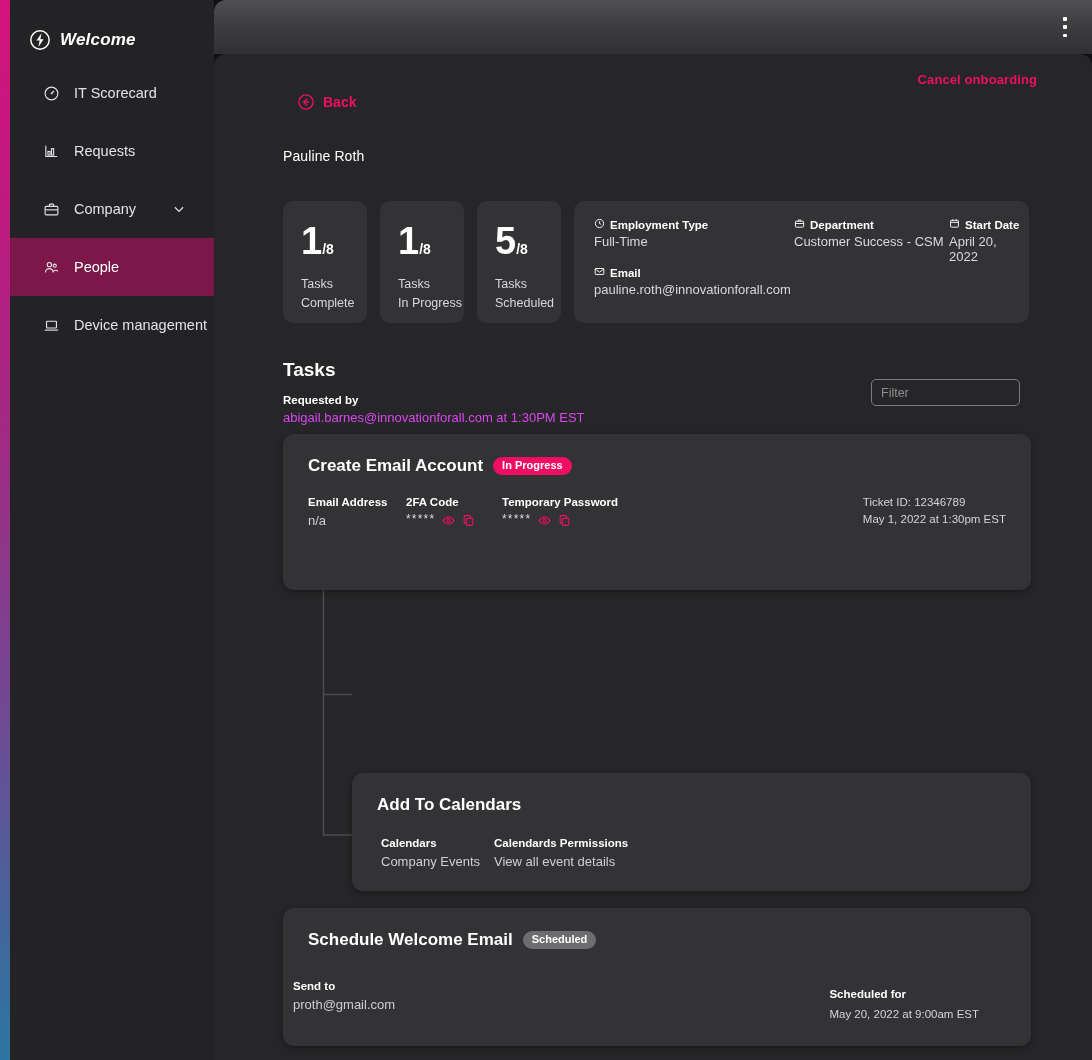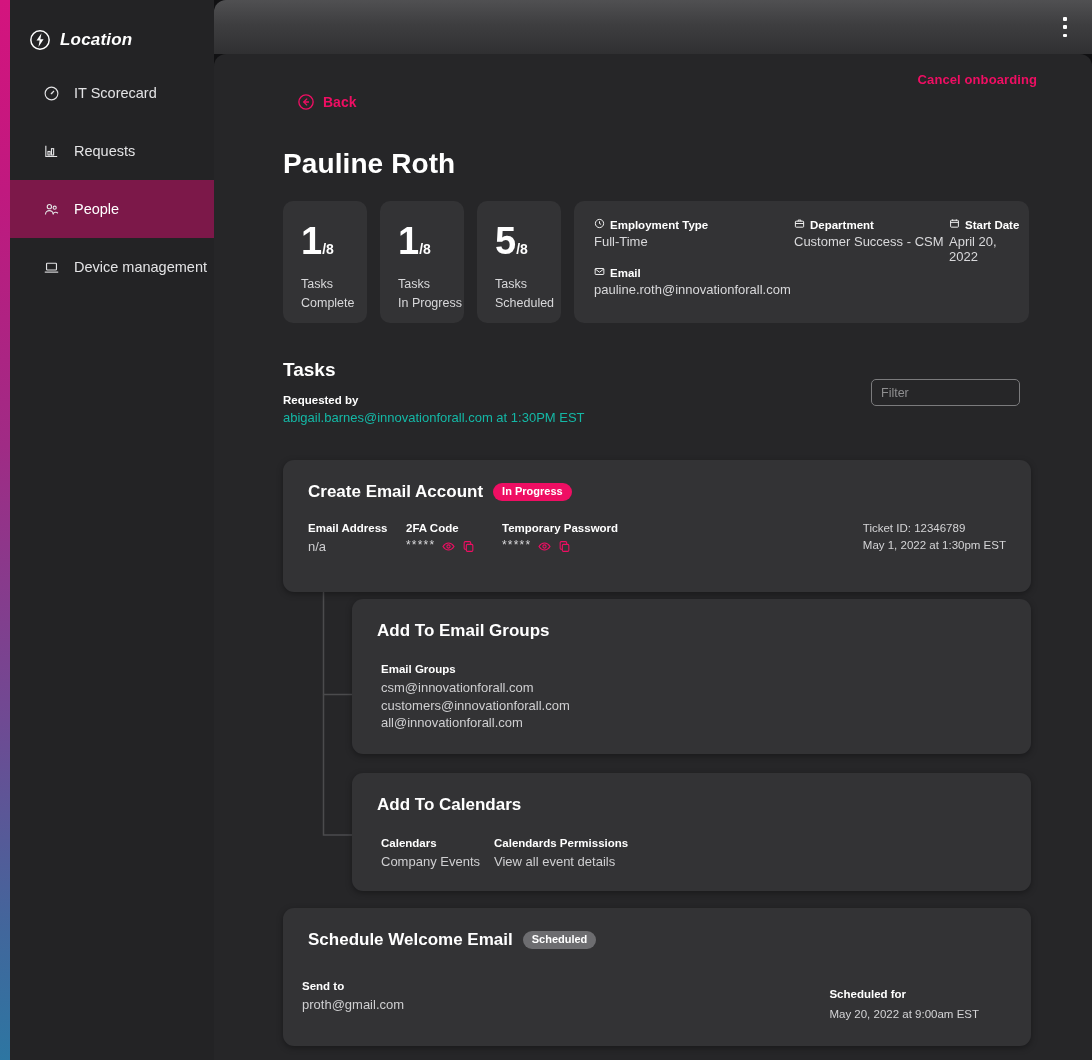--- a/index.html
+++ b/index.html
@@ -106,21 +106,21 @@
   .back-row {
     position: absolute; left: 83px; top: 39px;
     display: flex; align-items: center; gap: 8px;
     cursor: pointer;
   }
   .back-circle { width: 18px; height: 18px; flex: 0 0 18px; }
   .back-label { color: #ef0e63; font-size: 14px; font-weight: bold; }
 
   .page-title {
     position: absolute; left: 69px; top: 94px;
-    color: #ffffff; font-size: 28px; font-weight: bold;
+    color: #ffffff; font-size: 14px; font-weight: normal;
     letter-spacing: 0.1px;
   }
 
   
   .stats {
     position: absolute; left: 69px; top: 147px;
     display: flex; gap: 13px; align-items: stretch;
   }
   .stat-card {
     width: 84px; height: 122px;
@@ -163,21 +163,21 @@
   .tasks-title {
     position: absolute; left: 69px; top: 305px;
     color: #ffffff; font-size: 19px; font-weight: bold;
   }
   .req-label {
     position: absolute; left: 69px; top: 340px;
     color: #ffffff; font-size: 11.5px; font-weight: bold;
   }
   .req-val {
     position: absolute; left: 69px; top: 356px;
-    color: #14b8a6; font-size: 13px;
+    color: #d946ef; font-size: 13px;
   }
   .filter-input {
     position: absolute; left: 657px; top: 325px;
     width: 149px; height: 27px;
     background: transparent;
     border: 1px solid #7b7b7d;
     border-radius: 5px;
     color: #e0e0e2;
     font-size: 12.5px;
     padding: 0 9px;
@@ -185,21 +185,21 @@
   }
   .filter-input::placeholder { color: #8e8e90; }
 
   
   .task-card {
     position: absolute;
     background: #333335;
     border-radius: 11px;
     box-shadow: 0 2px 6px rgba(0,0,0,0.35);
   }
-  .card-main  { left: 69px;  top: 406px; width: 748px; height: 132px; }
+  .card-main  { left: 69px;  top: 380px; width: 748px; height: 156px; }
   .card-sub1  { left: 138px; top: 545px; width: 679px; height: 155px; }
   .card-sub2  { left: 138px; top: 719px; width: 679px; height: 118px; }
   .card-last  { left: 69px;  top: 854px; width: 748px; height: 138px; }
 
   .card-head {
     display: flex; align-items: center; gap: 10px;
     padding: 22px 0 0 25px;
   }
   .card-title { color: #ffffff; font-size: 17px; font-weight: bold; }
   .badge {
@@ -222,21 +222,21 @@
   .dots { color: #d9d9db; font-size: 12px; letter-spacing: 1.2px; }
   .ico-btn { width: 13px; height: 13px; cursor: pointer; display: block; color: #ef0e63; }
 
   .ticket-block {
     position: absolute; right: 25px; top: 18px;
     text-align: left;
     margin-left: 40px;
   }
   .ticket-line { color: #d4d4d6; font-size: 11.5px; line-height: 1.45; }
 
-  .sendto-block { padding: 30px 0 0 19px; }
+  .sendto-block { padding: 30px 0 0 10px; }
   .sched-block { position: absolute; right: 52px; top: 78px; }
 
   
   .connector { position: absolute; left: 0; top: 0; pointer-events: none; }
 
   .groups-list { margin-top: 2px; }
   .groups-list div { color: #cfcfd1; font-size: 13px; line-height: 1.35; }
 </style>
 </head>
 <body>
@@ -246,21 +246,21 @@
   <div class="accent-strip"></div>
 
   <aside class="sidebar">
     <div class="brand">
       <span class="brand-mark">
         <svg viewBox="0 0 24 24" width="22" height="22">
           <circle cx="12" cy="12" r="10" fill="none" stroke="#ffffff" stroke-width="1.6"></circle>
           <path d="M13.6 4.5 L8.2 12.6 L11.6 12.6 L10.3 19.6 L15.9 11.3 L12.4 11.3 Z" fill="#ffffff"></path>
         </svg>
       </span>
-      <span class="brand-name">Location</span>
+      <span class="brand-name">Welcome</span>
     </div>
 
     <nav class="nav">
 
       <div class="nav-item">
         <span class="nav-ico">
           <svg viewBox="0 0 24 24" width="17" height="17" fill="none" stroke="currentColor" stroke-width="1.6">
             <circle cx="12" cy="12" r="9"></circle>
               <path d="M12 12 L15.5 8.5"></path>
               <circle cx="12" cy="12" r="1.2" fill="currentColor" stroke="none"></circle>
@@ -273,20 +273,35 @@
         <span class="nav-ico">
           <svg viewBox="0 0 24 24" width="17" height="17" fill="none" stroke="currentColor" stroke-width="1.6">
             <path d="M4 4 V19 H20"></path>
               <rect x="7" y="12" width="3" height="5"></rect>
               <rect x="12" y="8" width="3" height="9"></rect>
           </svg>
         </span>
         <span>Requests</span>
       </div>
 
+      <div class="nav-item">
+        <span class="nav-ico">
+          <svg viewBox="0 0 24 24" width="17" height="17" fill="none" stroke="currentColor" stroke-width="1.6">
+            <rect x="3" y="7.5" width="18" height="12" rx="1.6"></rect>
+              <path d="M9 7.5 V5.5 a1 1 0 0 1 1-1 h4 a1 1 0 0 1 1 1 V7.5"></path>
+              <path d="M3 12.5 H21"></path>
+          </svg>
+        </span>
+        <span>Company</span>
+        <span class="chev">
+          <svg viewBox="0 0 24 24" width="14" height="14" fill="none" stroke="currentColor" stroke-width="2">
+              <path d="M5 9 L12 16 L19 9"></path>
+            </svg>
+        </span>
+      </div>
 
 
       <div class="nav-item active">
         <span class="nav-ico">
           <svg viewBox="0 0 24 24" width="17" height="17" fill="none" stroke="currentColor" stroke-width="1.6">
             <circle cx="9" cy="8" r="3"></circle>
               <path d="M3.5 19 a5.5 5.5 0 0 1 11 0"></path>
             <circle cx="16.5" cy="9.5" r="2.2"></circle>
               <path d="M14 18.5 a4.2 4.2 0 0 1 7 -1.2"></path>
           </svg>
@@ -488,35 +503,20 @@
             </span>
           </div>
         </div>
         <div class="ticket-block">
           <div class="ticket-line">Ticket ID: 12346789</div>
           <div class="ticket-line">May 1, 2022 at 1:30pm EST</div>
         </div>
       </div>
     </div>
 
-    <div class="task-card card-sub1">
-      <div class="card-head">
-        <span class="card-title">Add To Email Groups</span>
-      </div>
-      <div class="card-body" style="padding-left:29px; padding-top:22px;">
-        <div>
-          <div class="field-label">Email Groups</div>
-          <div class="groups-list">
-            <div>csm@innovationforall.com</div>
-            <div>customers@innovationforall.com</div>
-            <div>all@innovationforall.com</div>
-          </div>
-        </div>
-      </div>
-    </div>
 
     <div class="task-card card-sub2">
       <div class="card-head">
         <span class="card-title">Add To Calendars</span>
       </div>
       <div class="card-body" style="padding-left:29px; padding-top:22px;">
         <div style="width:113px;">
           <div class="field-label">Calendars</div>
           <div class="field-val">Company Events</div>
         </div>

